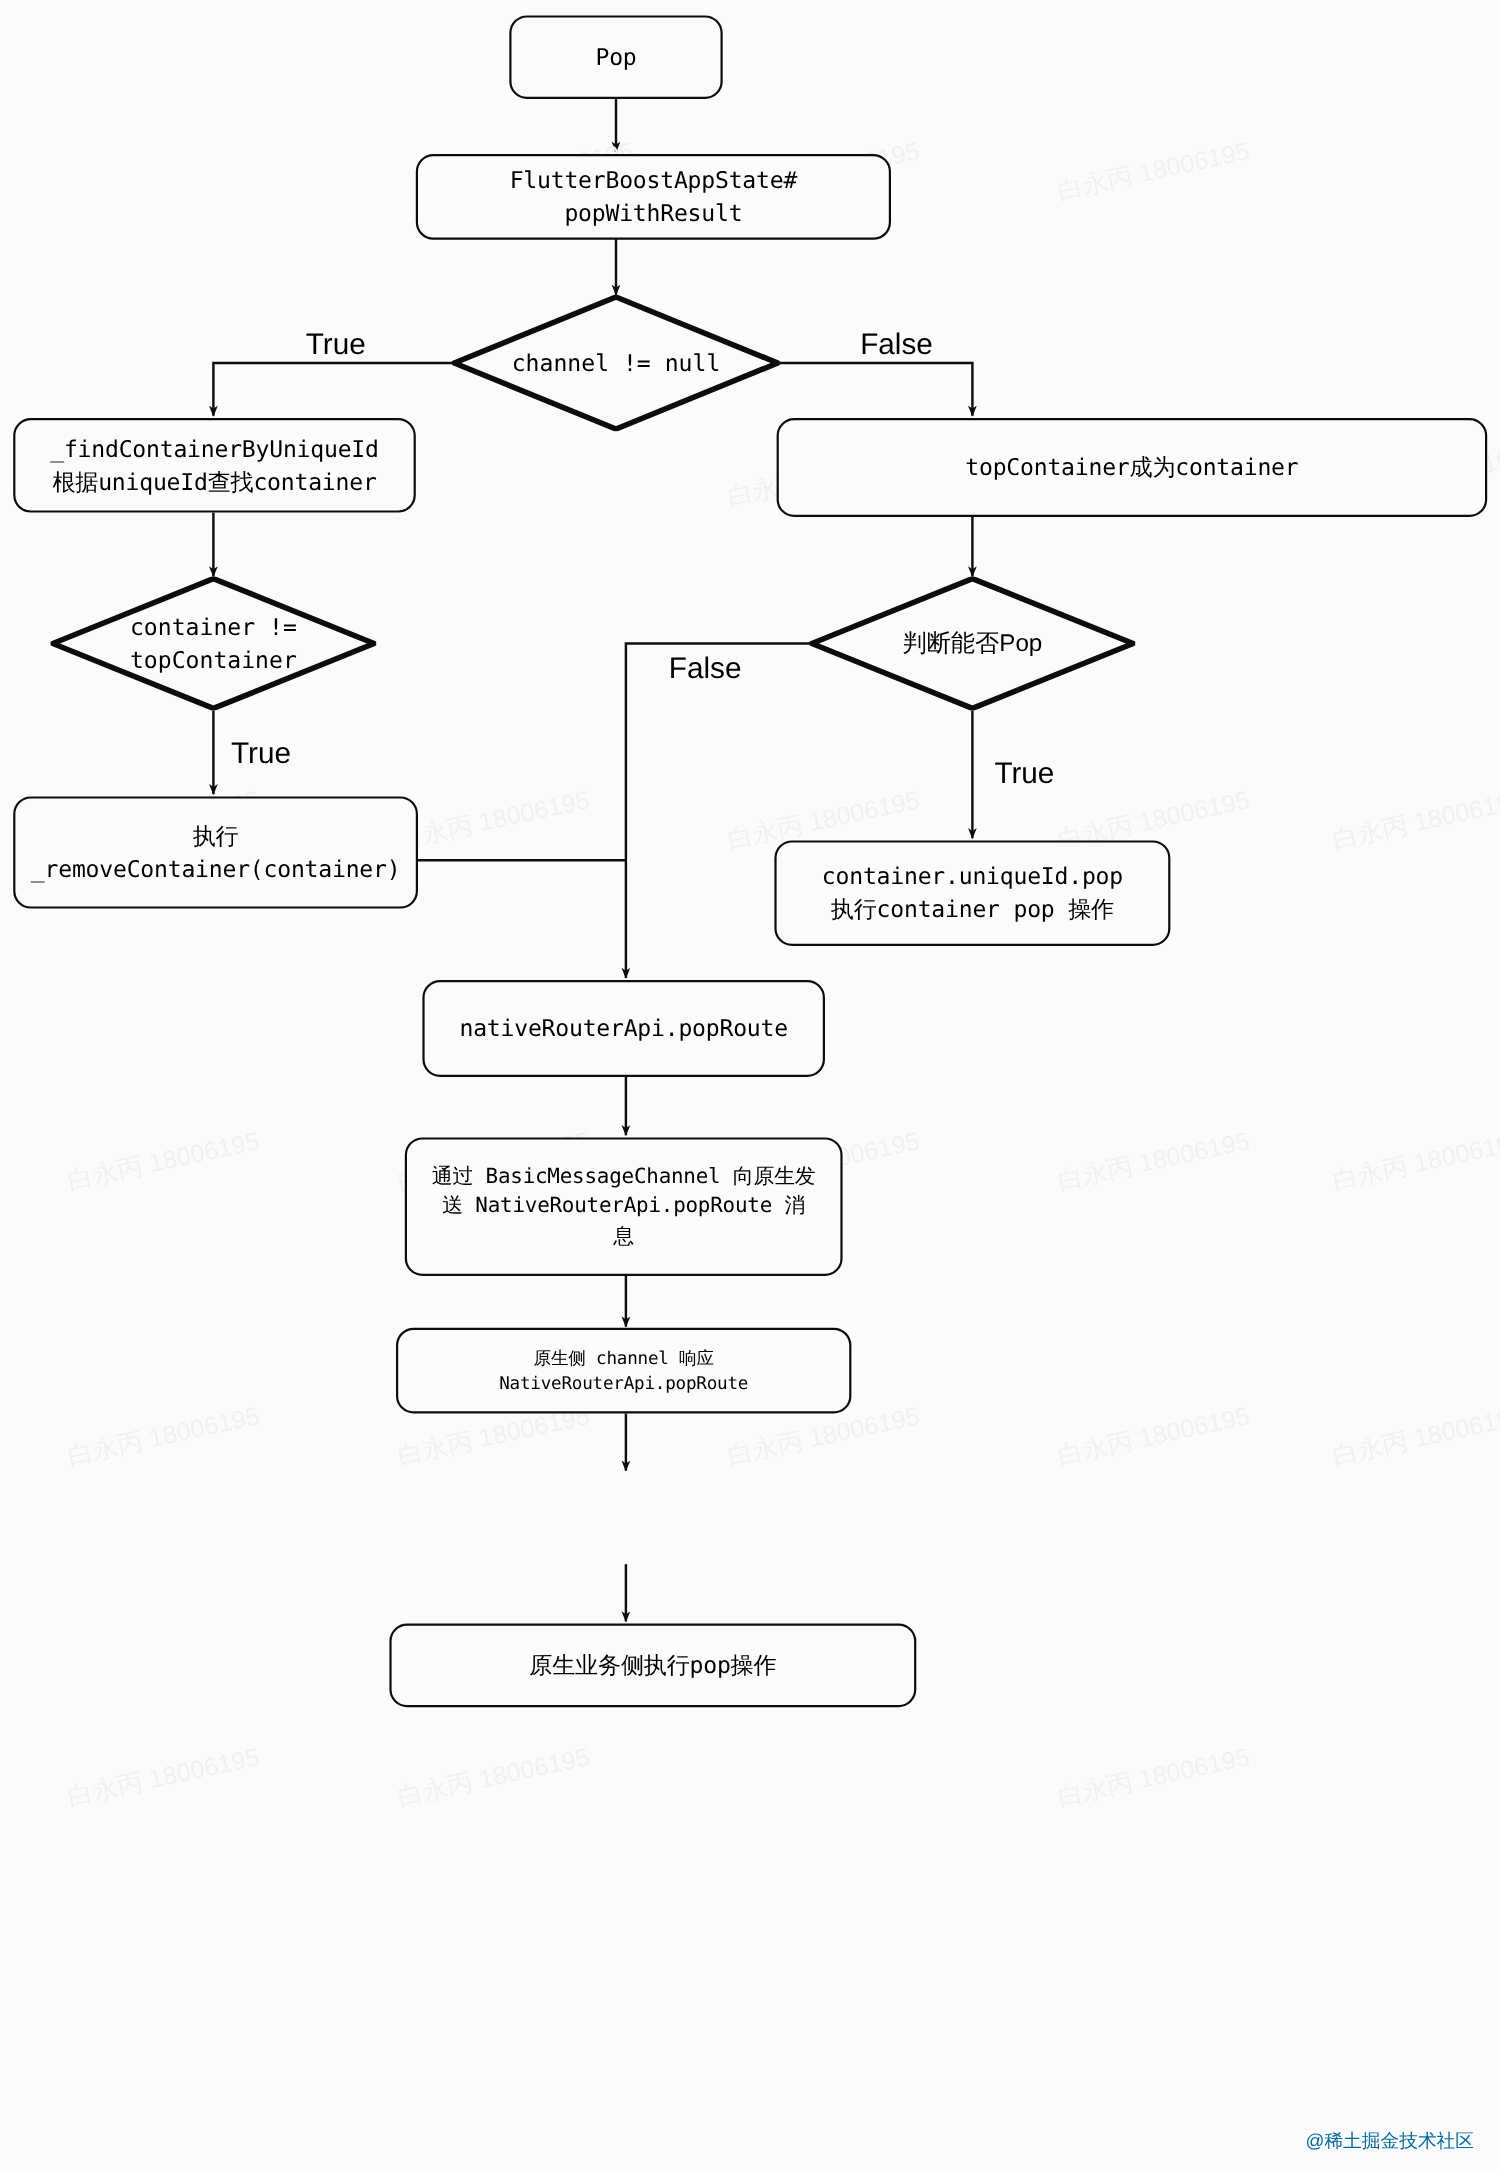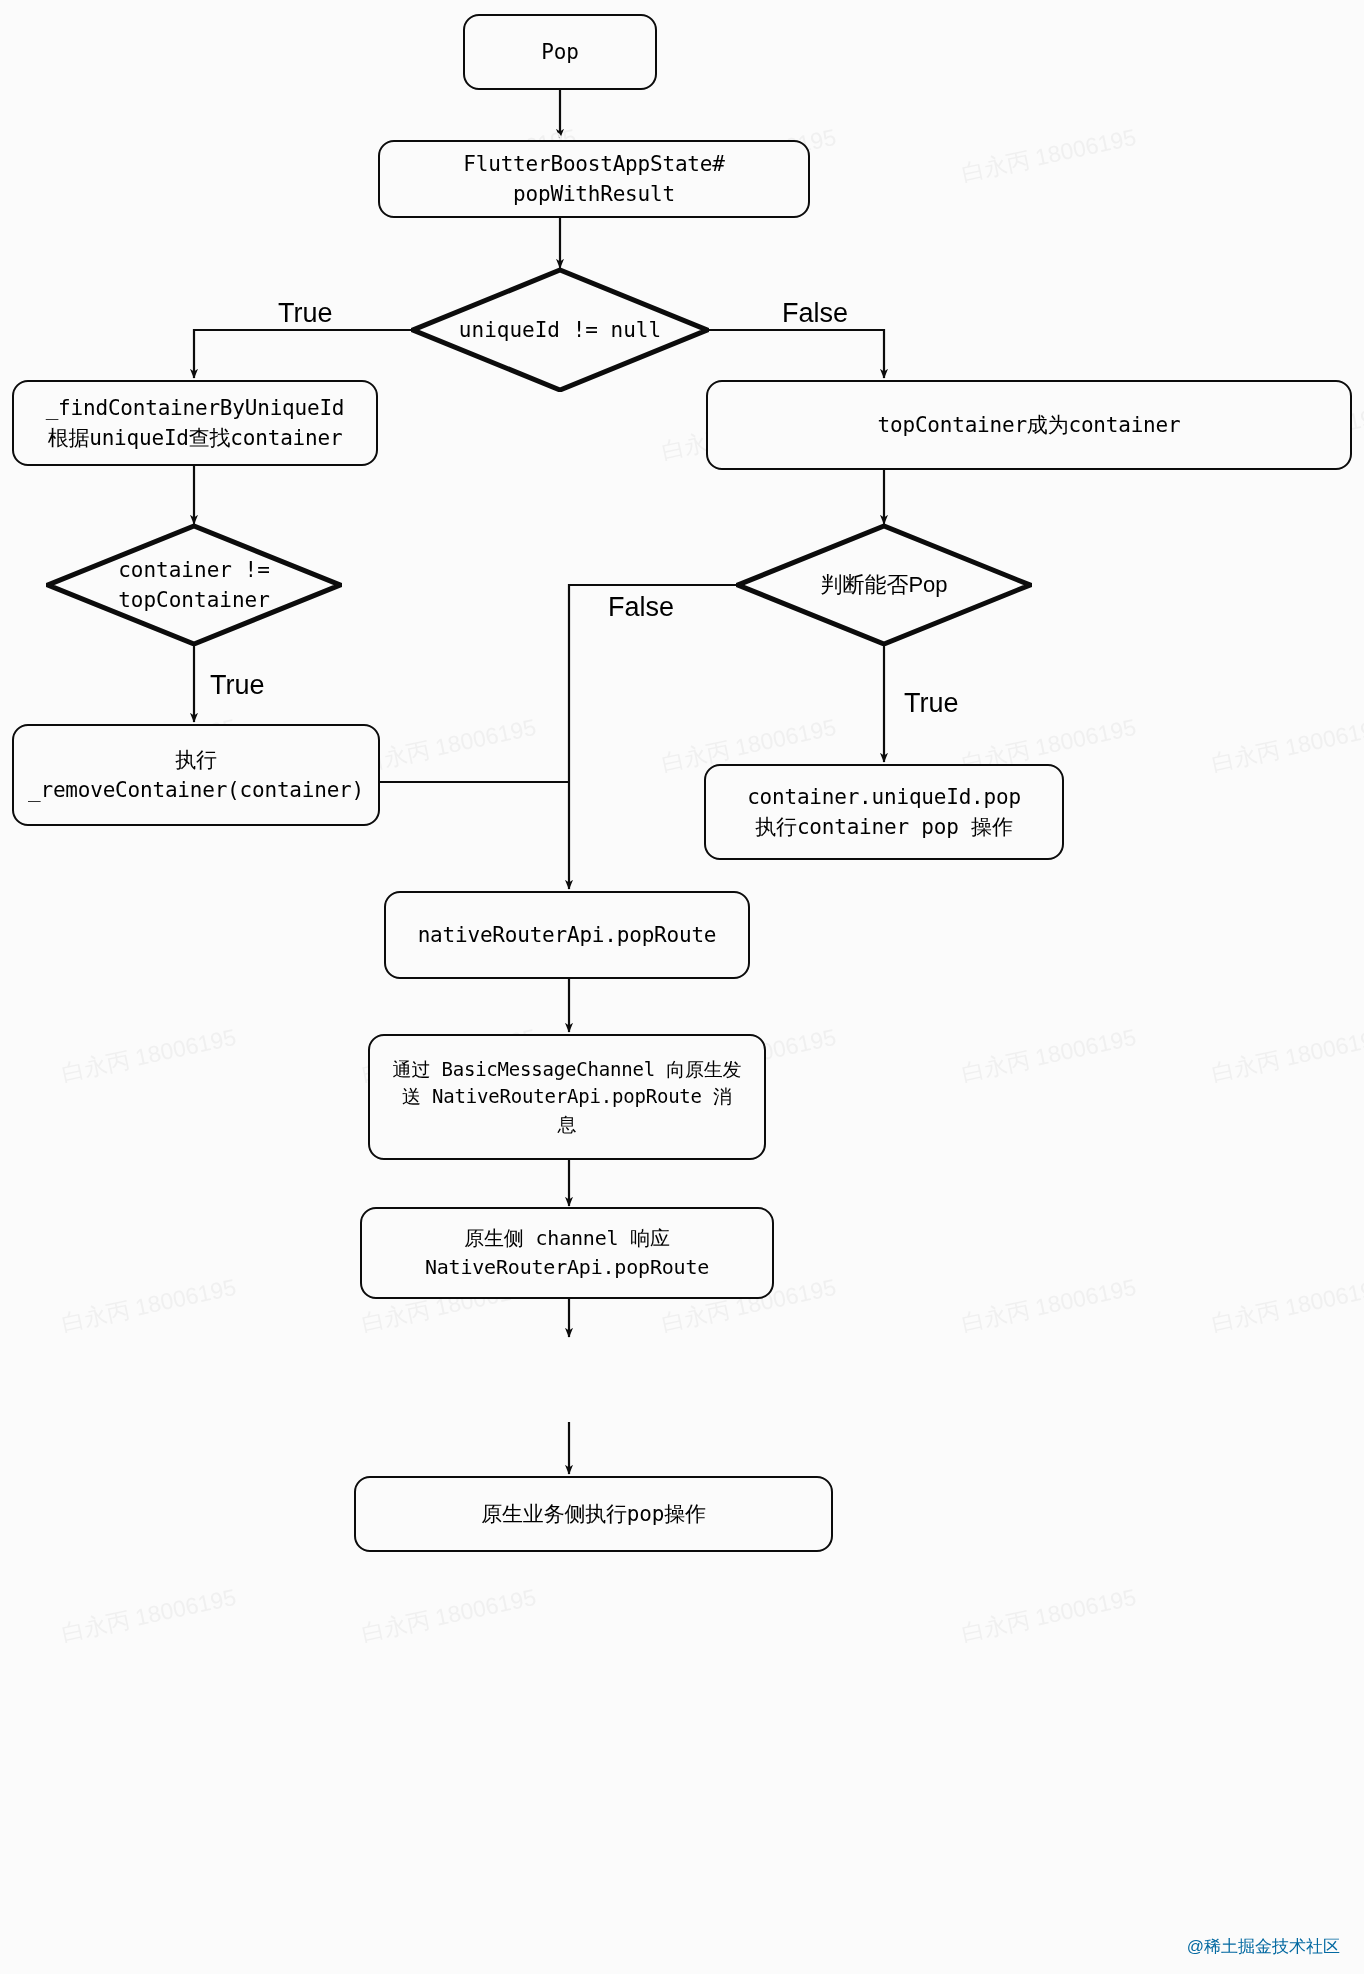--- a/index.html
+++ b/index.html
@@ -168,21 +168,21 @@
 
   <div class="node proc" style="left:463px; top:14px; width:194px; height:76px;">Pop</div>
 
   <div class="node proc" style="left:378px; top:140px; width:432px; height:78px;">FlutterBoostAppState#
 popWithResult</div>
 
   <div class="node dec" style="left:411px; top:268px; width:298px; height:124px;">
     <svg viewBox="0 0 298 124" preserveAspectRatio="none">
       <polygon points="149,2 296,62 149,122 2,62" fill="#fbfbfb" stroke="#0c0c0c" stroke-width="5" vector-effect="non-scaling-stroke"></polygon>
     </svg>
-    <span class="dec-label">uniqueId != null</span>
+    <span class="dec-label">channel != null</span>
   </div>
 
   <div class="node proc" style="left:12px; top:380px; width:366px; height:86px;">_findContainerByUniqueId
 根据uniqueId查找container</div>
 
   <div class="node proc" style="left:706px; top:380px; width:646px; height:90px;text-align:right;">topContainer成为container</div>
 
   <div class="node dec" style="left:46px; top:524px; width:296px; height:122px;">
     <svg viewBox="0 0 296 122" preserveAspectRatio="none">
       <polygon points="148,2 294,61 148,120 2,61" fill="#fbfbfb" stroke="#0c0c0c" stroke-width="5" vector-effect="non-scaling-stroke"></polygon>
@@ -203,21 +203,21 @@
 
   <div class="node proc" style="left:704px; top:764px; width:360px; height:96px;">container.uniqueId.pop
 执行container pop 操作</div>
 
   <div class="node proc" style="left:384px; top:891px; width:366px; height:88px;">nativeRouterApi.popRoute</div>
 
   <div class="node proc" style="left:368px; top:1034px; width:398px; height:126px; font-size:19px;">通过 BasicMessageChannel 向原生发
 送 NativeRouterApi.popRoute 消
 息</div>
 
-  <div class="node proc" style="left:360px; top:1207px; width:414px; height:92px; font-size:20px;">原生侧 channel 响应
+  <div class="node proc" style="left:360px; top:1207px; width:414px; height:78px; font-size:16px;">原生侧 channel 响应
 NativeRouterApi.popRoute</div>
 
 
   <div class="node proc" style="left:354px; top:1476px; width:479px; height:76px;">原生业务侧执行pop操作</div>
 
   <div class="edge-label" style="left:278px; top:298px;">True</div>
   <div class="edge-label" style="left:782px; top:298px;">False</div>
   <div class="edge-label" style="left:210px; top:670px;">True</div>
   <div class="edge-label" style="left:904px; top:688px;">True</div>
   <div class="edge-label" style="left:608px; top:592px;">False</div>

